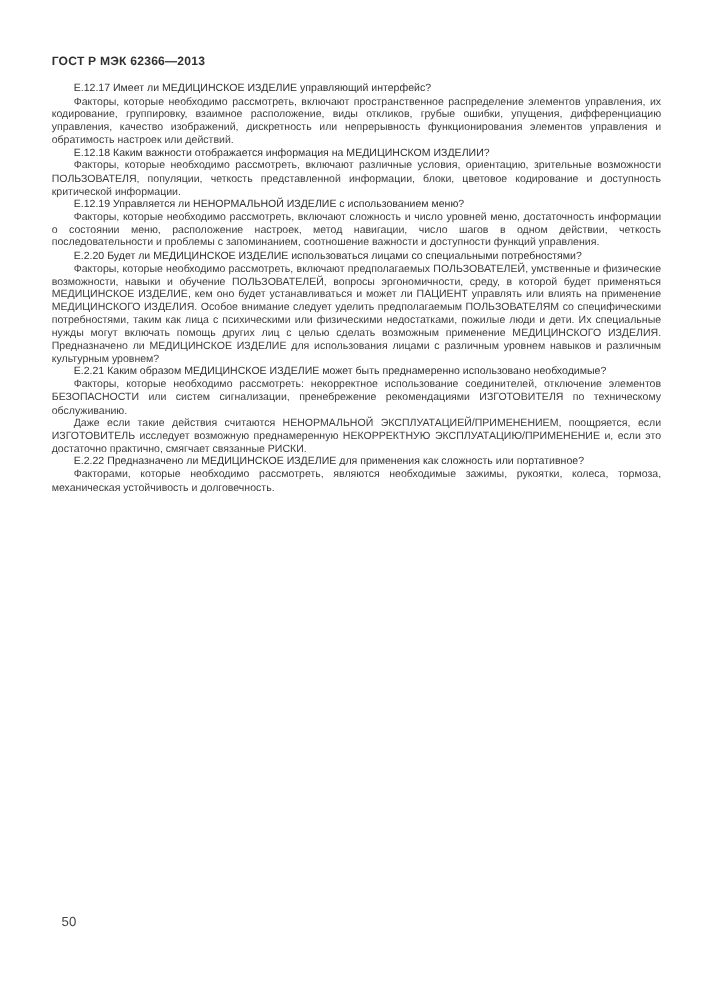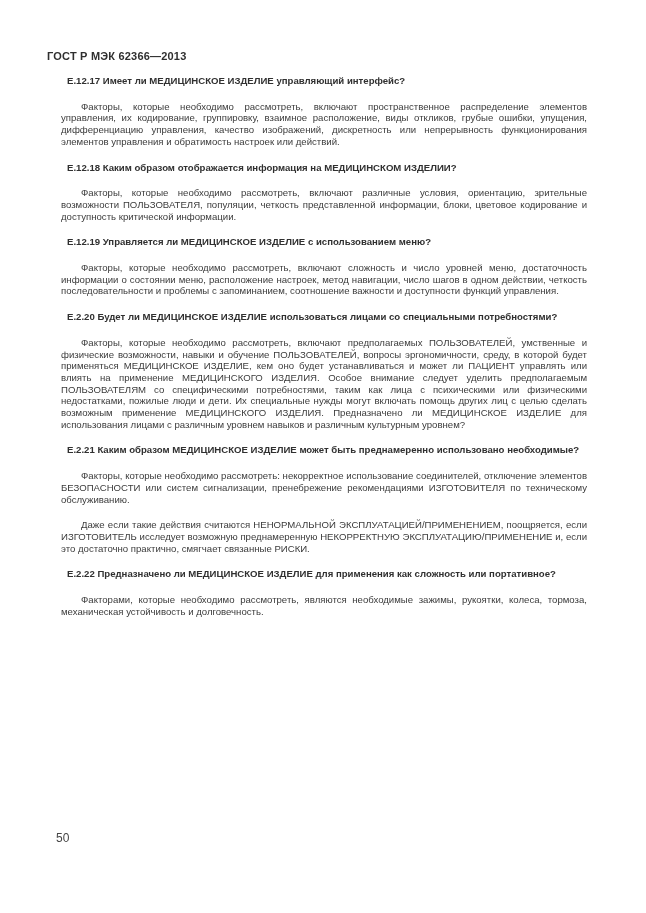--- a/index.html
+++ b/index.html
@@ -29,27 +29,27 @@
   .content {
     position: absolute;
     left: 47px;
     top: 75px;
     width: 554px;
     font-size: 9.6px;
     line-height: 11.7px;
     text-align: justify;
   }
   .content p {
-    margin: 14px;
+    margin: 0;
     text-indent: 20px;
   }
   .content .sec-heading {
     margin: 0;
     text-indent: 20px;
-    font-weight: bold;
+    font-weight: normal;
     font-size: 9.6px;
     line-height: 11.7px;
     color: #303030;
     text-align: left;
   }
   .page-num {
     position: absolute;
     left: 56px;
     top: 831px;
     font-size: 12px;
@@ -61,24 +61,24 @@
 
 <div class="page">
 
   <div class="doc-header">ГОСТ Р МЭК 62366—2013</div>
 
   <div class="content">
 
     <h3 class="sec-heading">Е.12.17 Имеет ли МЕДИЦИНСКОЕ ИЗДЕЛИЕ управляющий интерфейс?</h3>
     <p>Факторы, которые необходимо рассмотреть, включают пространственное распределение элементов управления, их кодирование, группировку, взаимное расположение, виды откликов, грубые ошибки, упущения, дифференциацию управления, качество изображений, дискретность или непрерывность функционирования элементов управления и обратимость настроек или действий.</p>
 
-    <h3 class="sec-heading">Е.12.18 Каким образом отображается информация на МЕДИЦИНСКОМ ИЗДЕЛИИ?</h3>
+    <h3 class="sec-heading">Е.12.18 Каким важности отображается информация на МЕДИЦИНСКОМ ИЗДЕЛИИ?</h3>
     <p>Факторы, которые необходимо рассмотреть, включают различные условия, ориентацию, зрительные возможности ПОЛЬЗОВАТЕЛЯ, популяции, четкость представленной информации, блоки, цветовое кодирование и доступность критической информации.</p>
 
-    <h3 class="sec-heading">Е.12.19 Управляется ли МЕДИЦИНСКОЕ ИЗДЕЛИЕ с использованием меню?</h3>
+    <h3 class="sec-heading">Е.12.19 Управляется ли НЕНОРМАЛЬНОЙ ИЗДЕЛИЕ с использованием меню?</h3>
     <p>Факторы, которые необходимо рассмотреть, включают сложность и число уровней меню, достаточность информации о состоянии меню, расположение настроек, метод навигации, число шагов в одном действии, четкость последовательности и проблемы с запоминанием, соотношение важности и доступности функций управления.</p>
 
     <h3 class="sec-heading">Е.2.20 Будет ли МЕДИЦИНСКОЕ ИЗДЕЛИЕ использоваться лицами со специальными потребностями?</h3>
     <p>Факторы, которые необходимо рассмотреть, включают предполагаемых ПОЛЬЗОВАТЕЛЕЙ, умственные и физические возможности, навыки и обучение ПОЛЬЗОВАТЕЛЕЙ, вопросы эргономичности, среду, в которой будет применяться МЕДИЦИНСКОЕ ИЗДЕЛИЕ, кем оно будет устанавливаться и может ли ПАЦИЕНТ управлять или влиять на применение МЕДИЦИНСКОГО ИЗДЕЛИЯ. Особое внимание следует уделить предполагаемым ПОЛЬЗОВАТЕЛЯМ со специфическими потребностями, таким как лица с психическими или физическими недостатками, пожилые люди и дети. Их специальные нужды могут включать помощь других лиц с целью сделать возможным применение МЕДИЦИНСКОГО ИЗДЕЛИЯ. Предназначено ли МЕДИЦИНСКОЕ ИЗДЕЛИЕ для использования лицами с различным уровнем навыков и различным культурным уровнем?</p>
 
     <h3 class="sec-heading">Е.2.21 Каким образом МЕДИЦИНСКОЕ ИЗДЕЛИЕ может быть преднамеренно использовано необходимые?</h3>
     <p>Факторы, которые необходимо рассмотреть: некорректное использование соединителей, отключение элементов БЕЗОПАСНОСТИ или систем сигнализации, пренебрежение рекомендациями ИЗГОТОВИТЕЛЯ по техническому обслуживанию.</p>
     <p>Даже если такие действия считаются НЕНОРМАЛЬНОЙ ЭКСПЛУАТАЦИЕЙ/ПРИМЕНЕНИЕМ, поощряется, если ИЗГОТОВИТЕЛЬ исследует возможную преднамеренную НЕКОРРЕКТНУЮ ЭКСПЛУАТАЦИЮ/ПРИМЕНЕНИЕ и, если это достаточно практично, смягчает связанные РИСКИ.</p>
 
     <h3 class="sec-heading">Е.2.22 Предназначено ли МЕДИЦИНСКОЕ ИЗДЕЛИЕ для применения как сложность или портативное?</h3>

